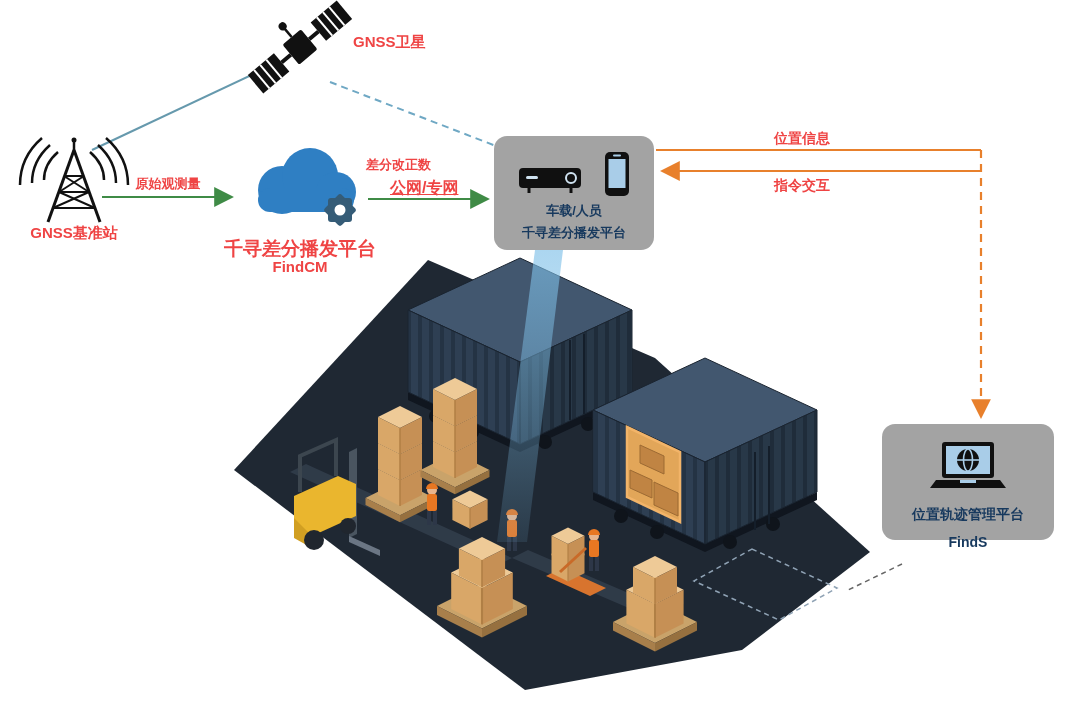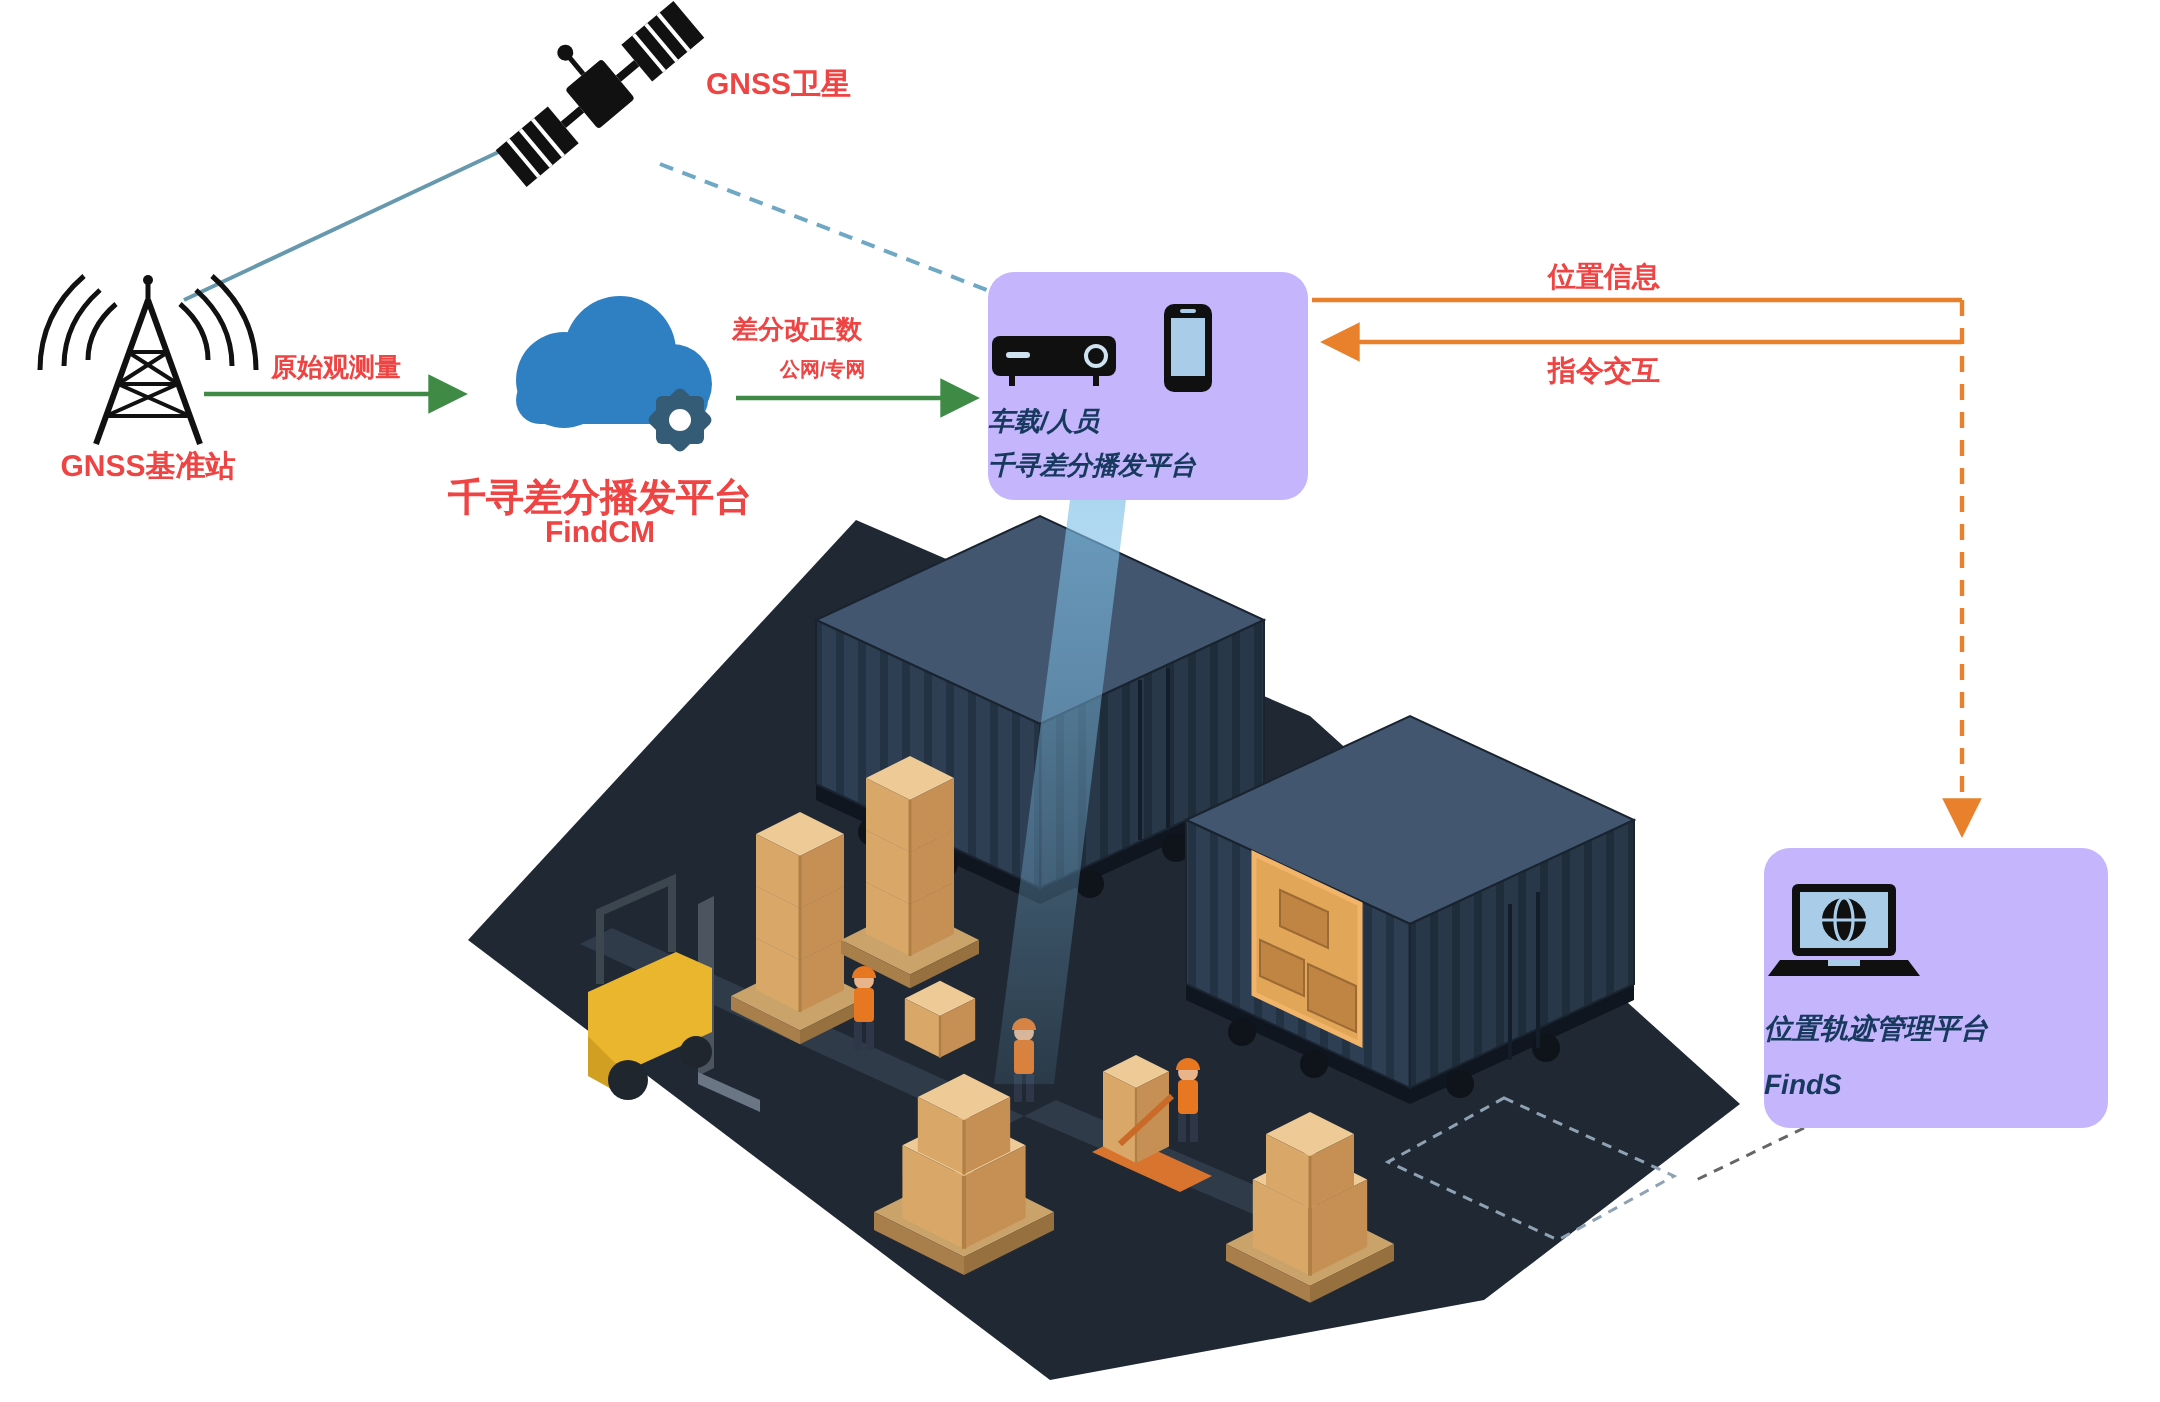--- a/index.html
+++ b/index.html
@@ -3,29 +3,29 @@
 <meta charset="utf-8">
 <style>
   html,body{margin:0;padding:0;background:#fff;}
   .canvas{
     position:relative;width:1080px;height:701px;background:#ffffff;
     font-family:"Liberation Sans",sans-serif;overflow:hidden;
   }
   .lbl{position:absolute;font-weight:700;color:#ef4444;white-space:nowrap;z-index:3;}
   .lbl.center{text-align:center;}
   .panel{
-    position:absolute;background:#c4b5fd;border-radius:13px;z-index:3;
-    display:flex;flex-direction:column;align-items:flex-start;font-style:italic;
+    position:absolute;background:#a3a3a3;border-radius:13px;z-index:3;
+    display:flex;flex-direction:column;align-items:center;
   }
   .panel .icons{display:flex;align-items:flex-end;gap:12px;}
   .panel .ptxt{font-weight:700;color:#17395e;text-align:center;line-height:18px;}
   #terminal-panel{left:494px;top:136px;width:160px;height:114px;}
   #terminal-panel .icons{margin-top:12px;height:50px;}
   #terminal-panel .ptxt{font-size:13px;margin-top:4px;}
-  #platform-panel{left:882px;top:424px;width:172px;height:140px;}
+  #platform-panel{left:882px;top:424px;width:172px;height:116px;}
   #platform-panel .icons{margin-top:16px;}
   #platform-panel .ptxt{font-size:14px;margin-top:8px;line-height:20px;}
   svg.layer{position:absolute;left:0;top:0;z-index:2;pointer-events:none;}
   svg.scene{position:absolute;z-index:1;}
   svg.icon{position:absolute;z-index:3;overflow:visible;}
 </style>
 </head>
 <body>
 
 <div class="canvas">
@@ -219,21 +219,21 @@
       <rect x="-12" y="-12" width="24" height="24" rx="3" fill="#355c77"></rect>
       <rect x="-12" y="-12" width="24" height="24" rx="3" fill="#355c77" transform="rotate(45)"></rect>
       <circle r="12" fill="#355c77"></circle>
       <circle r="5.5" fill="#ffffff"></circle>
     </g>
   </svg>
   <div class="lbl center" style="left:214px;top:236px;width:172px;font-size:19px;">千寻差分播发平台</div>
   <div class="lbl center" style="left:214px;top:258px;width:172px;font-size:15px;">FindCM</div>
 
   <div class="lbl" style="left:366px;top:156px;font-size:13px;">差分改正数</div>
-  <div class="lbl" style="left:390px;top:178px;font-size:10px;">公网/专网</div>
+  <div class="lbl" style="left:390px;top:178px;font-size:16px;text-decoration:underline;">公网/专网</div>
 
   <div class="panel" id="terminal-panel">
     <div class="icons">
       <svg width="74" height="40" viewBox="0 0 74 40">
         <rect x="2" y="10" width="62" height="20" rx="4" fill="#101010"></rect>
         <circle cx="54" cy="20" r="5" fill="none" stroke="#cfe2f0" stroke-width="2"></circle>
         <rect x="9" y="18" width="12" height="3" rx="1.5" fill="#cfe2f0"></rect>
         <line x1="12" y1="30" x2="12" y2="35" stroke="#101010" stroke-width="3"></line>
         <line x1="54" y1="30" x2="54" y2="35" stroke="#101010" stroke-width="3"></line>
       </svg>

